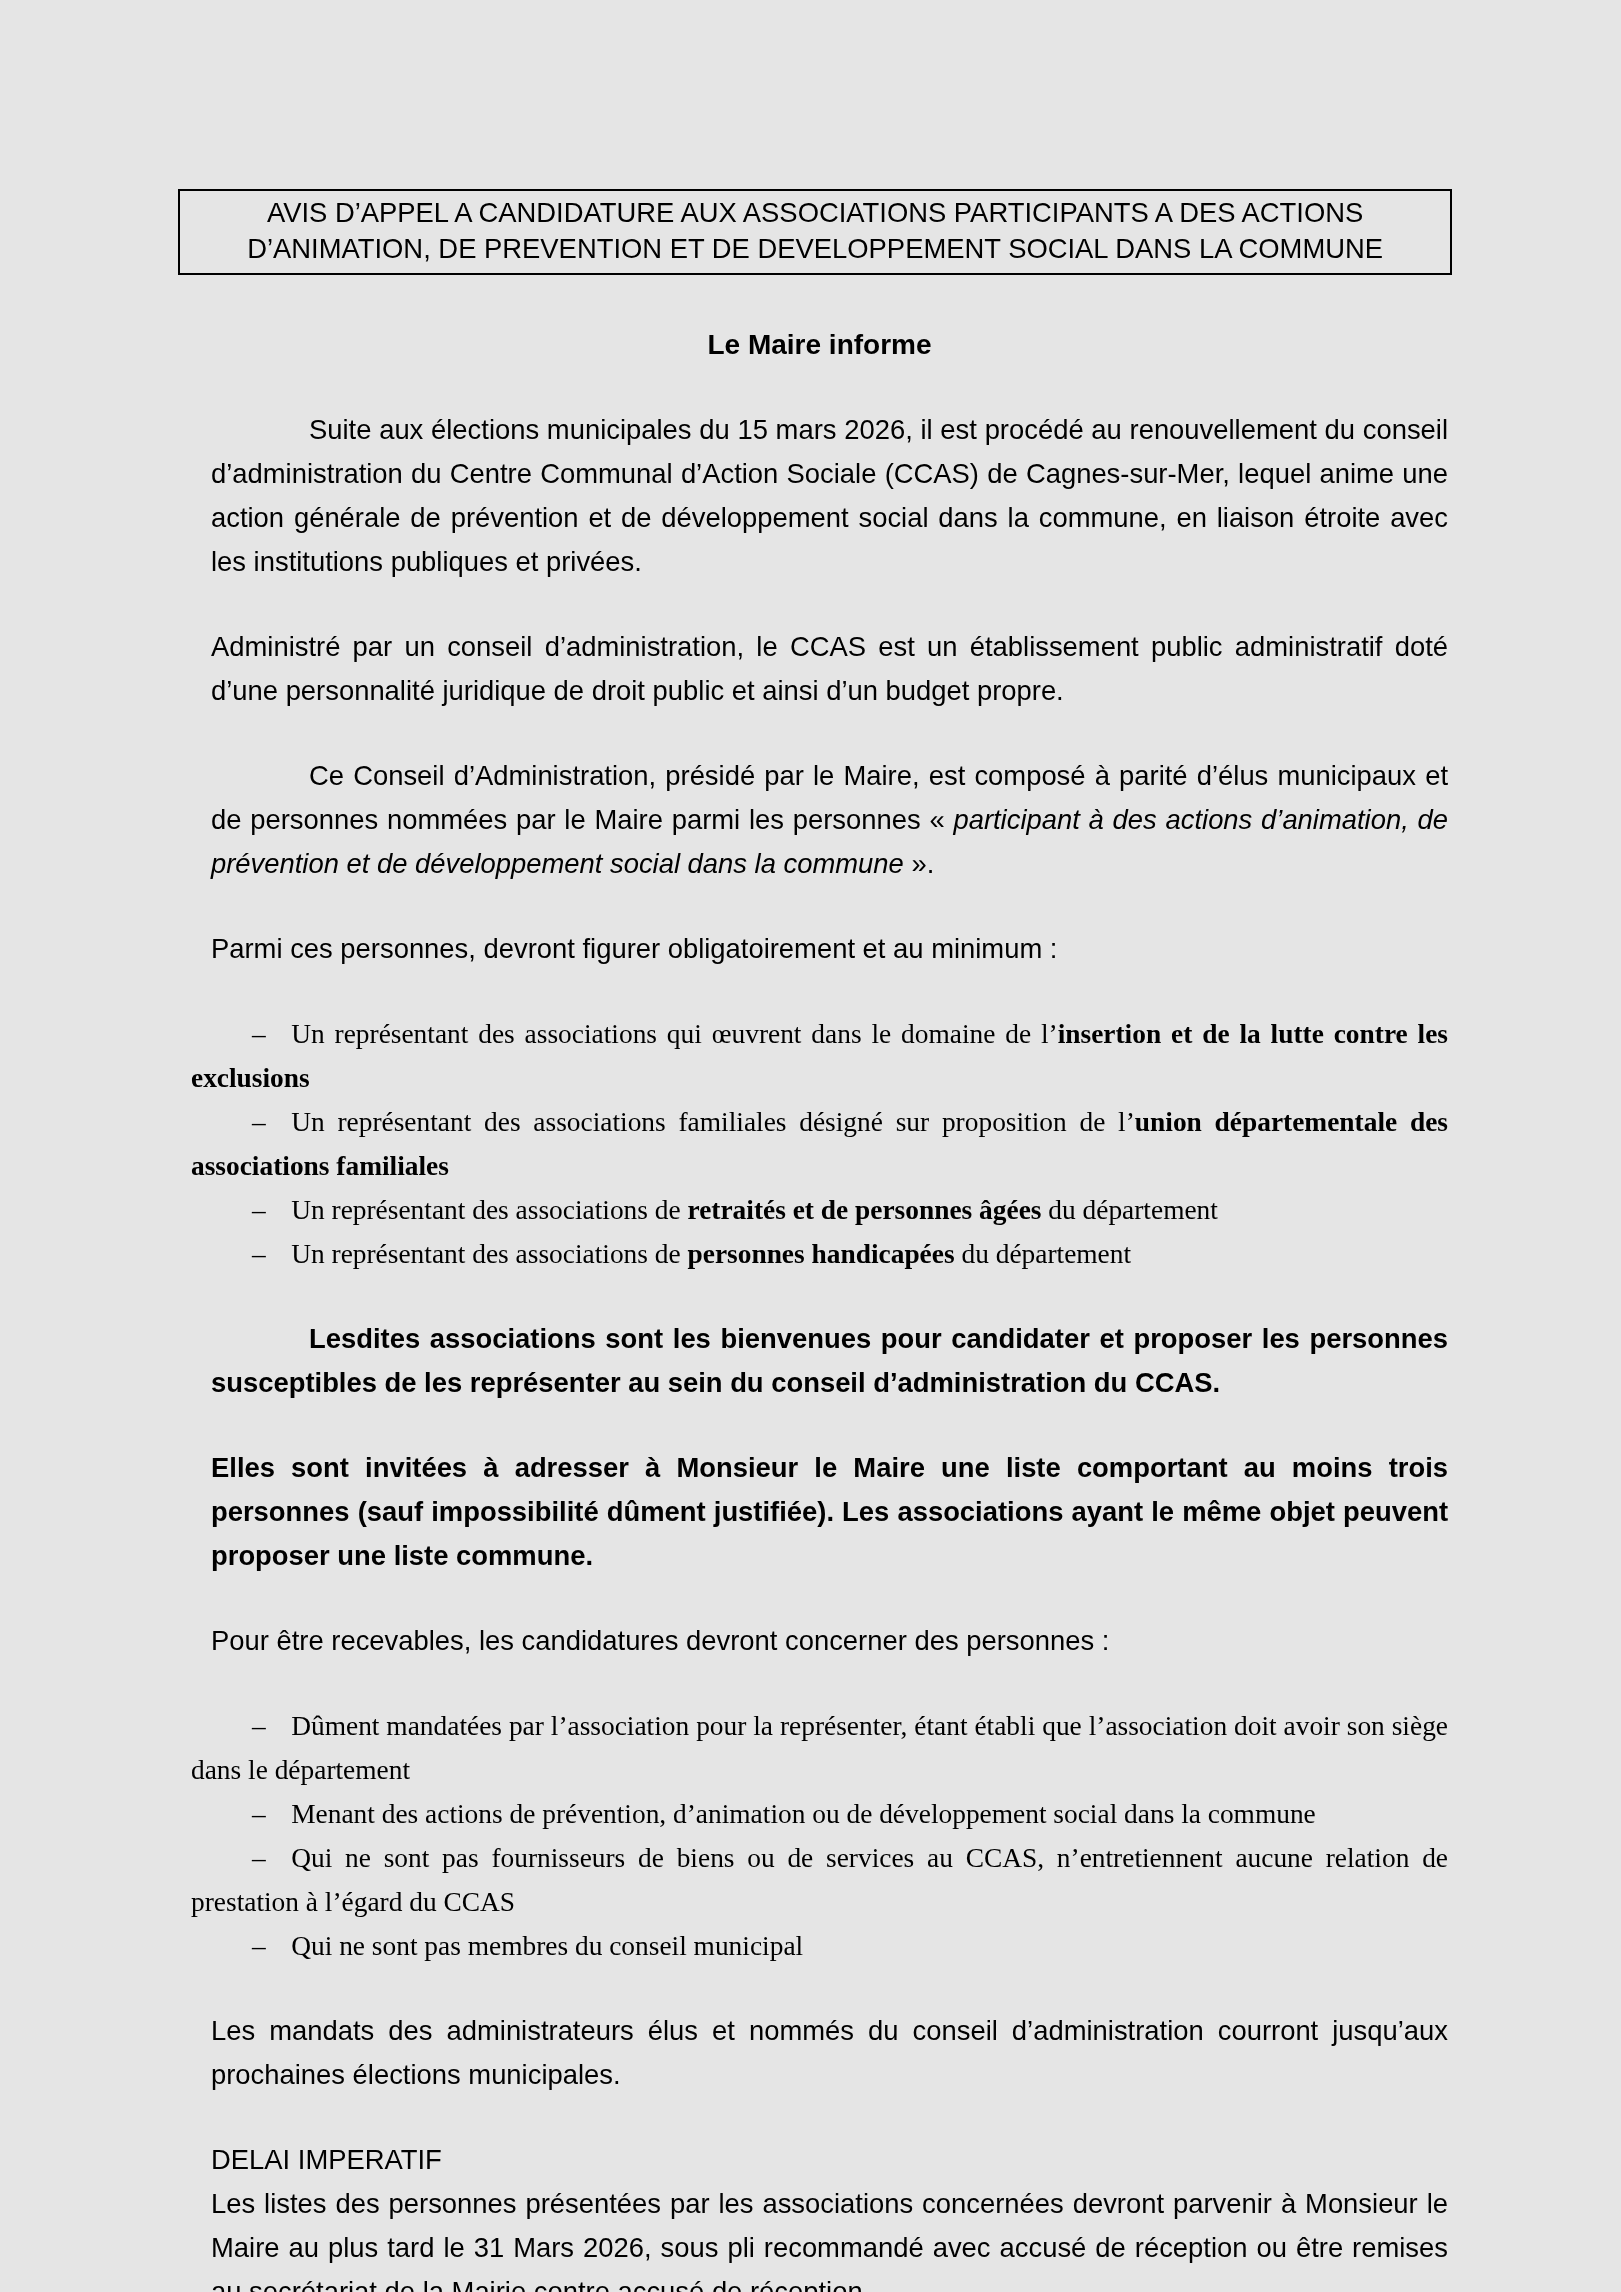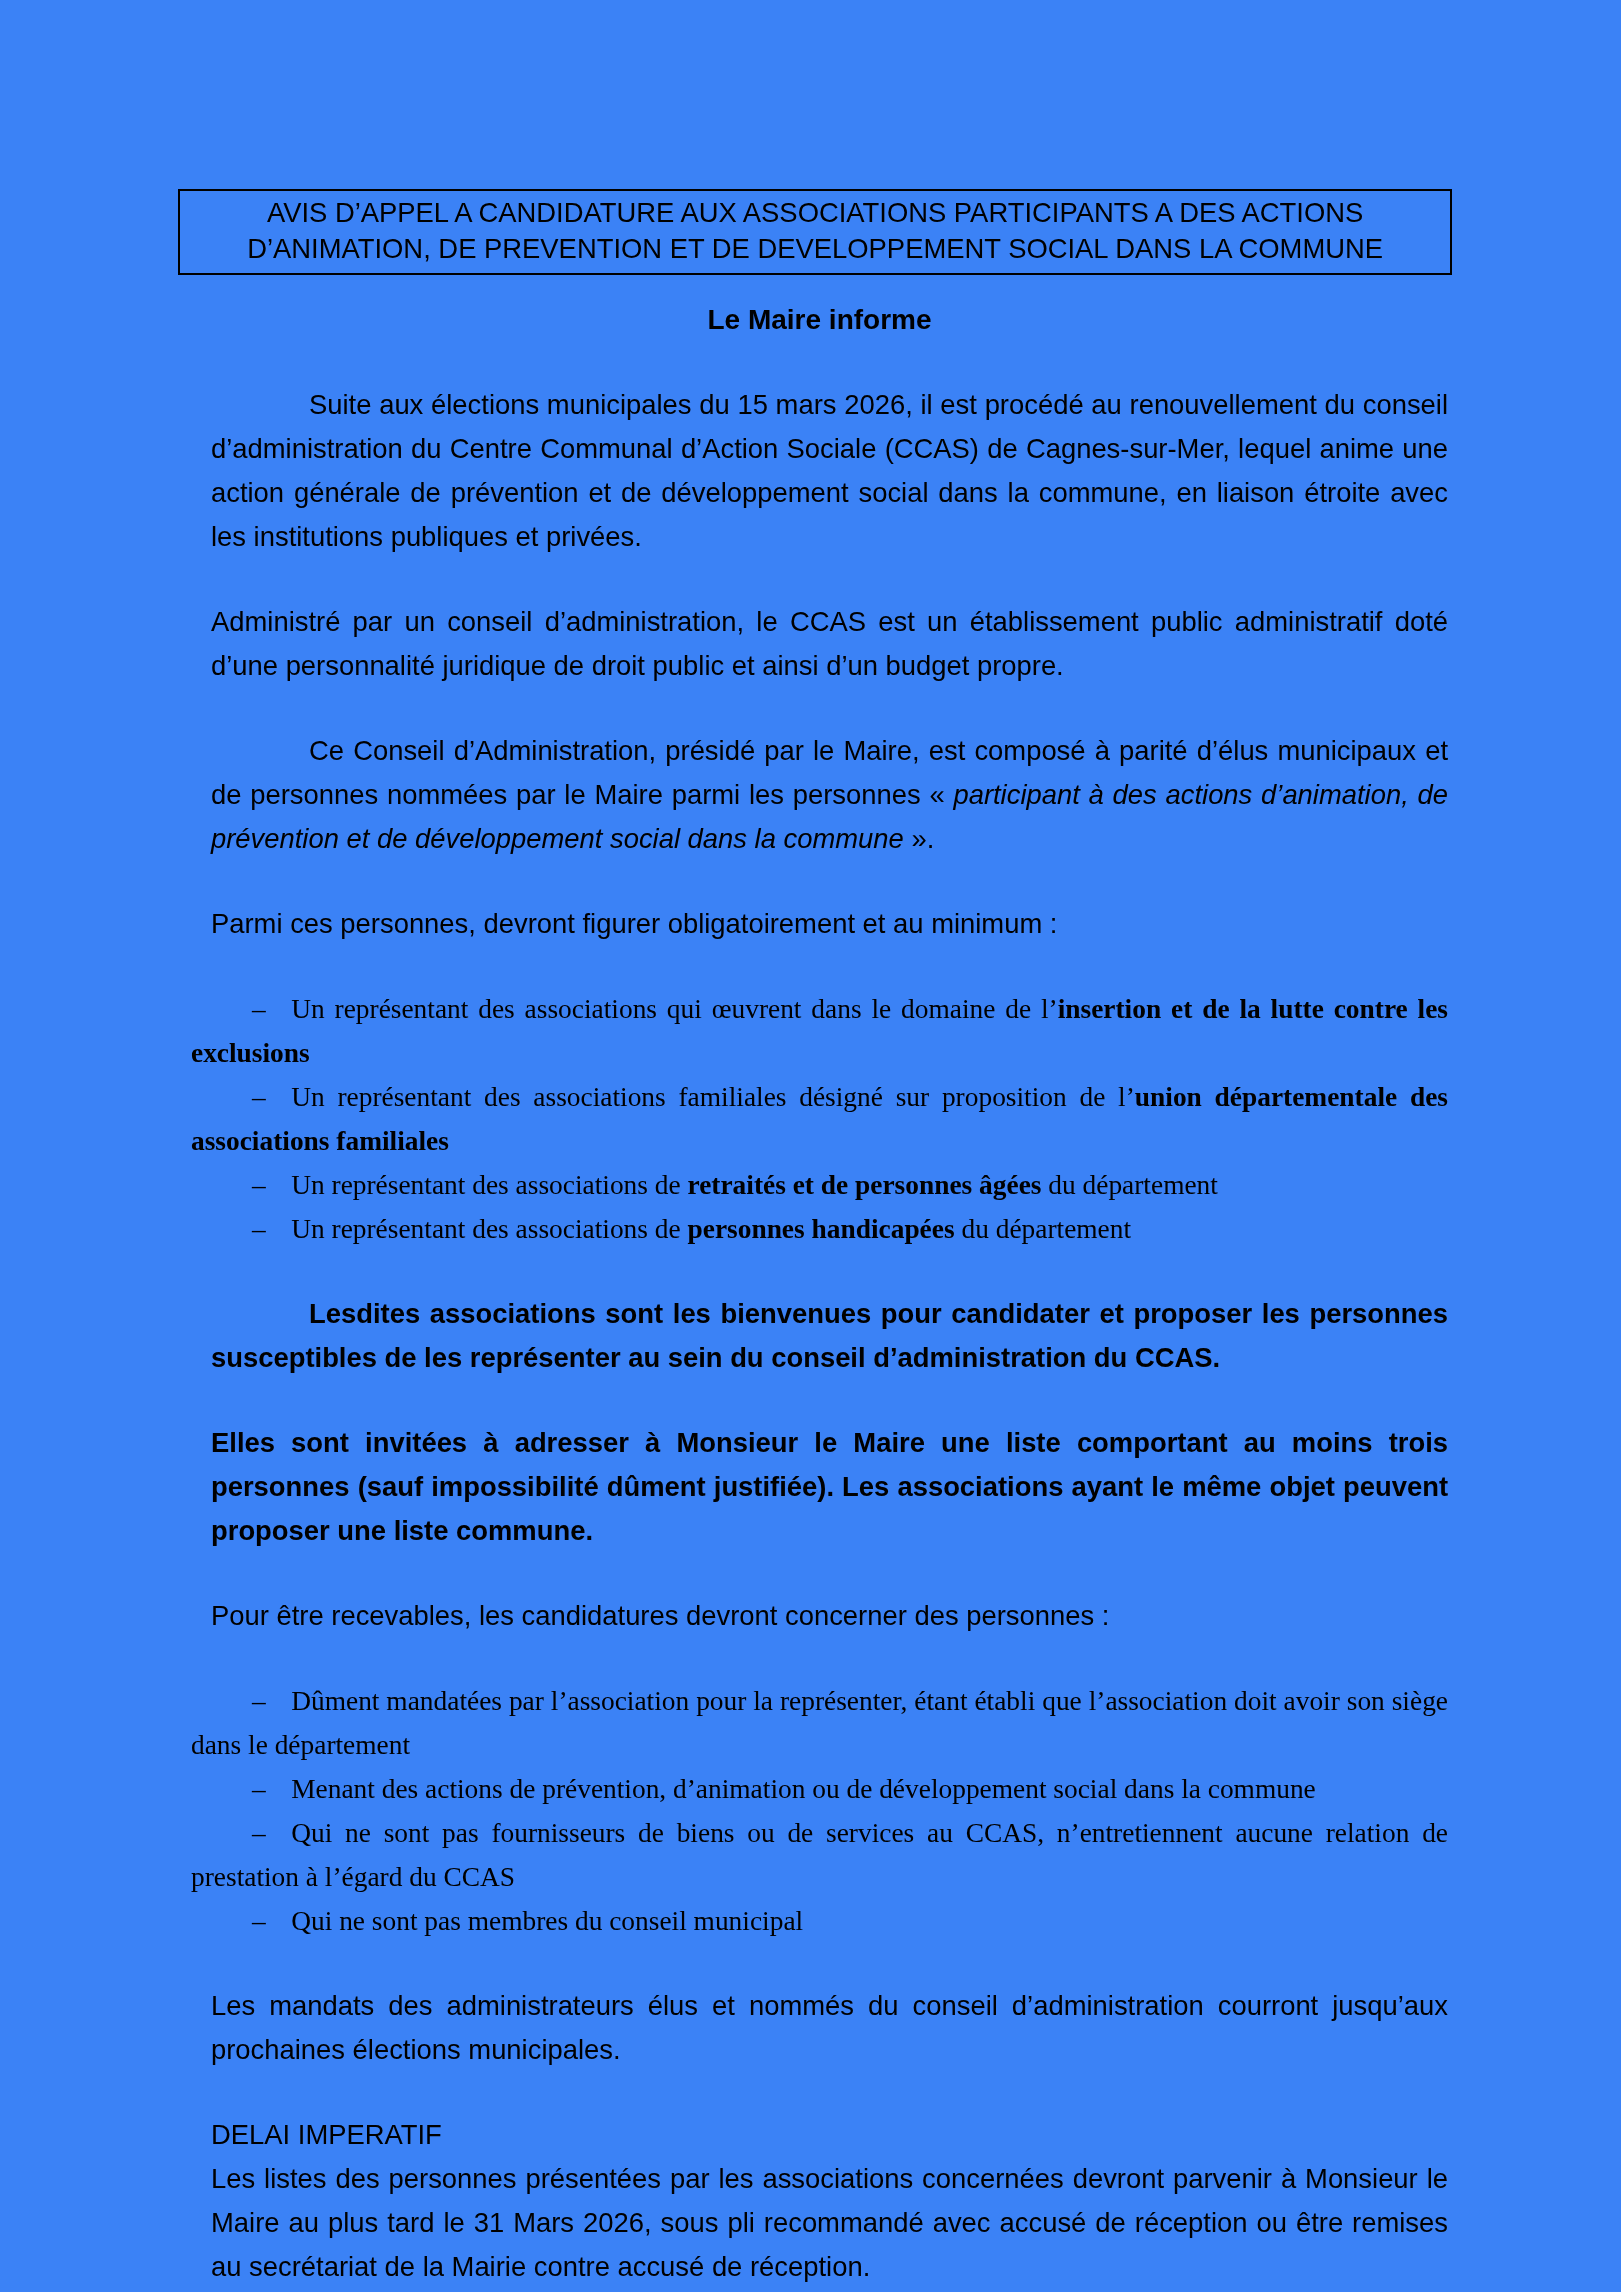--- a/index.html
+++ b/index.html
@@ -2,38 +2,38 @@
 <html lang="fr"><head>
 <meta charset="utf-8">
 <style>
   * { margin: 0; padding: 0; box-sizing: border-box; }
   html, body { background: #888; }
   .page {
     position: relative;
     width: 1621px;
     height: 2293px;
     margin: 0 auto;
-    background: #3b82f6;
+    background: #e5e5e5;
     color: #000000;
     font-family: "Liberation Sans", "DejaVu Sans", sans-serif;
     font-size: 27.4px;
     line-height: 44px;
     padding: 189px 173px 0 191px;
     overflow: hidden;
   }
   .notice-box {
     border: 2.9px solid #000000;
     margin-left: -12.7px;
     margin-right: -3.9px;
     padding: 3.9px 29px 5.9px 29px;
     text-align: center;
     line-height: 36px;
   }
   .doc-title {
-    margin-top: 23px;
+    margin-top: 48px;
     text-align: center;
     font-weight: bold;
     font-size: 28px;
   }
   p.body {
     margin-top: 41px;
     text-align: justify;
     margin-left: 20px;
   }
   p.nogap { margin-top: 0; }

